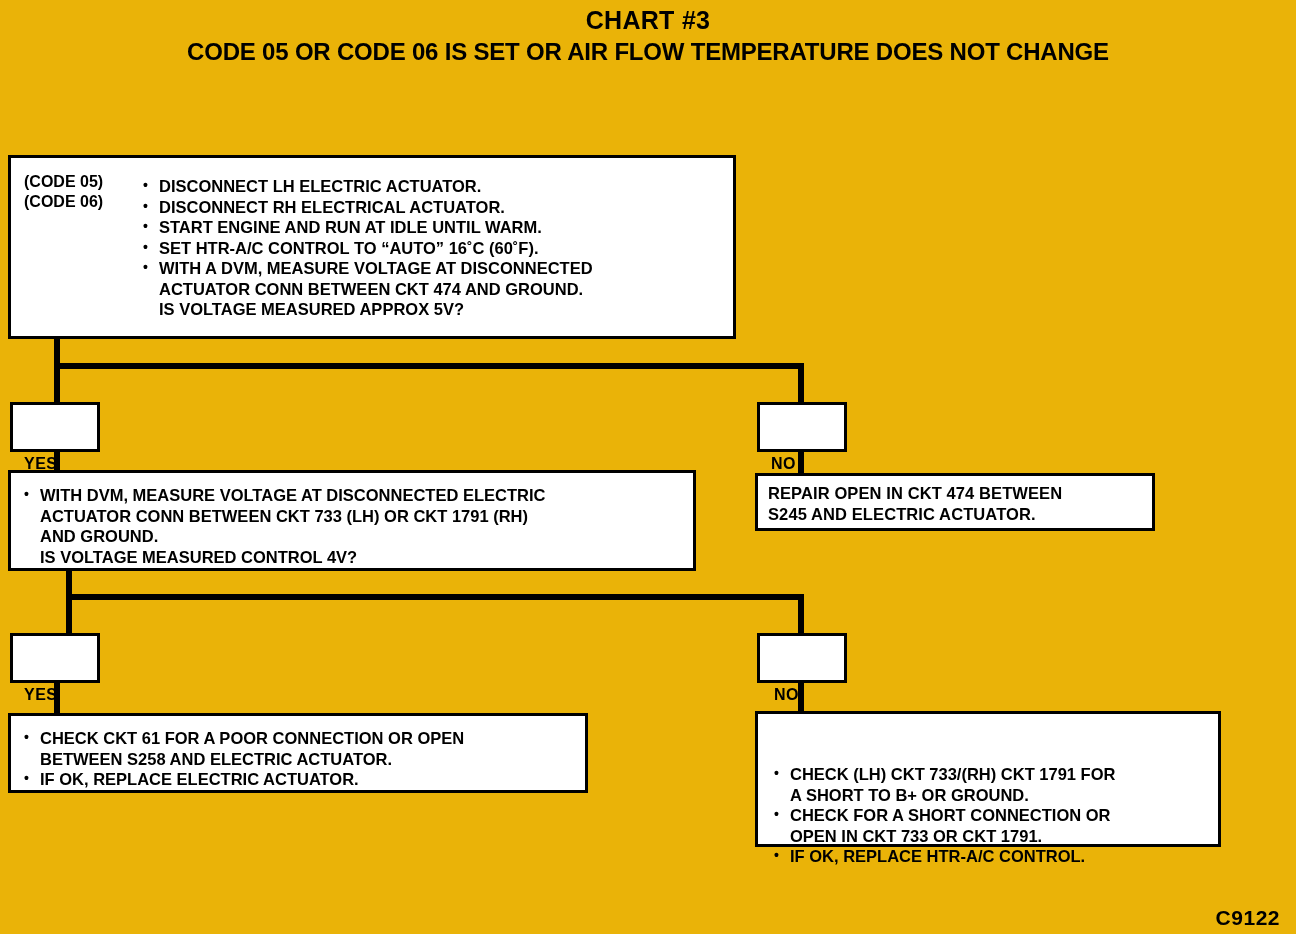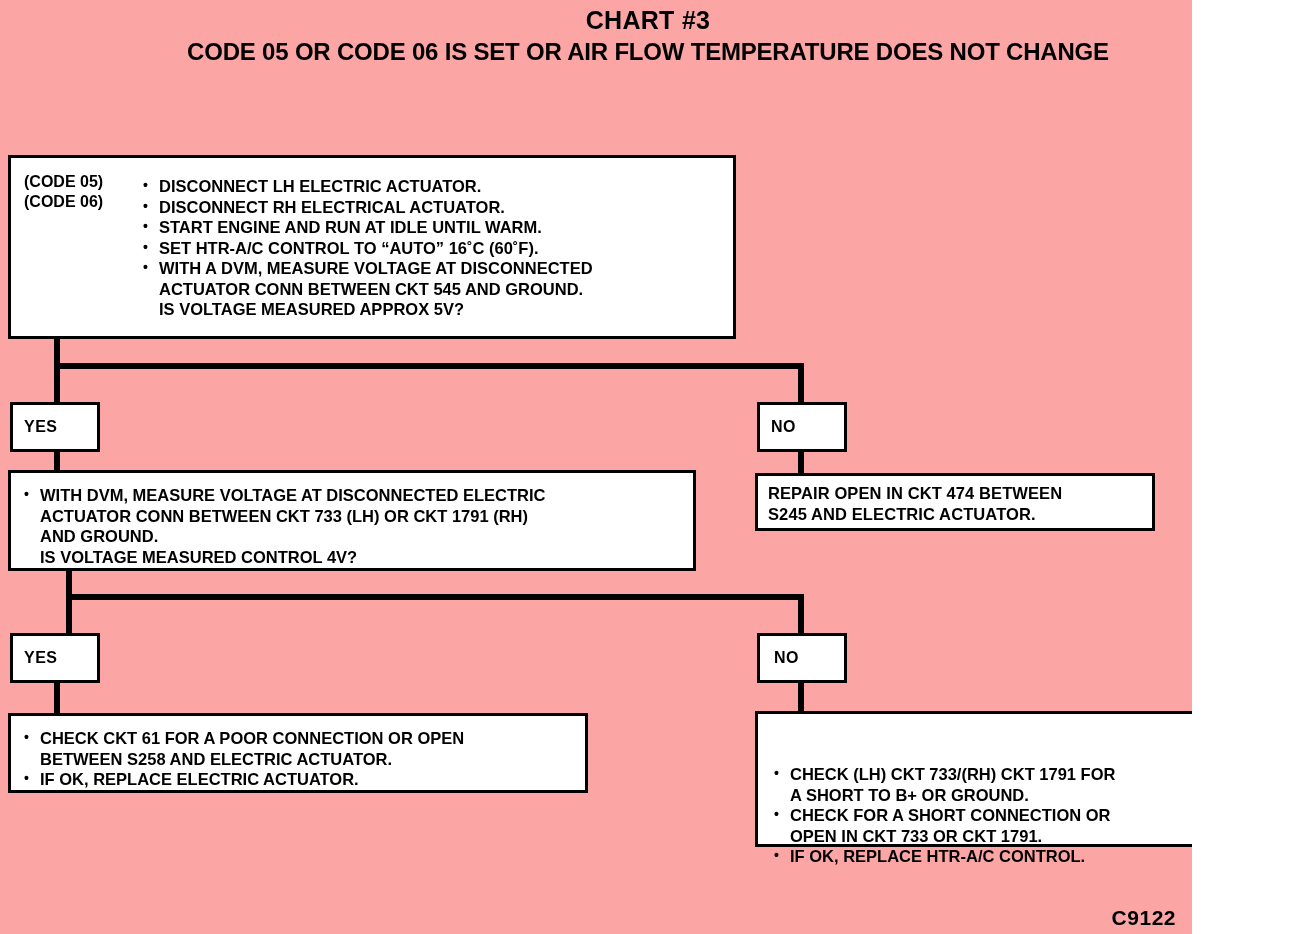--- a/index.html
+++ b/index.html
@@ -7,23 +7,23 @@
     margin: 0;
     padding: 0;
     background: #ffffff;
   }
   body {
     font-family: "Liberation Sans", sans-serif;
     color: #000000;
   }
   #page {
     position: relative;
-    width: 1192px;
+    width: 1296px;
     height: 934px;
-    background: #fca5a5;
+    background: #eab308;
     overflow: hidden;
   }
 
   
   .title-main {
     position: absolute;
     left: 0;
     top: 6px;
     width: 1296px;
     text-align: center;
@@ -59,20 +59,21 @@
 
   
   .box-answer {
     border-width: 3px;
   }
   .answer-label {
     position: absolute;
     font-size: 16px;
     font-weight: bold;
     letter-spacing: 0.5px;
+    margin-top: 37px;
   }
 
   
   .blist {
     position: absolute;
     list-style: none;
     margin: 4px;
     padding: 0;
   }
   .blist li {
@@ -134,21 +135,21 @@
 
   <div class="codecol" style="left:24px; top:172px;"><span>(CODE 05)</span></div>
   <div class="codecol" style="left:24px; top:192px;"><span>(CODE 06)</span></div>
 
   <ul class="blist" style="left:139px; top:172px;">
     <li>DISCONNECT LH ELECTRIC ACTUATOR.</li>
     <li>DISCONNECT RH ELECTRICAL ACTUATOR.</li>
     <li>START ENGINE AND RUN AT IDLE UNTIL WARM.</li>
     <li>SET HTR-A/C CONTROL TO “AUTO” 16˚C (60˚F).</li>
     <li>WITH A DVM, MEASURE VOLTAGE AT DISCONNECTED</li>
-    <li class="nobullet">ACTUATOR CONN BETWEEN CKT 545 AND GROUND.</li>
+    <li class="nobullet">ACTUATOR CONN BETWEEN CKT 474 AND GROUND.</li>
     <li class="nobullet">IS VOLTAGE MEASURED APPROX 5V?</li>
   </ul>
 
   <div class="ln" style="left:54px; top:339px; width:6px; height:30px;"></div>
 
   <div class="ln" style="left:54px; top:363px; width:750px; height:6px;"></div>
 
   <div class="ln" style="left:54px; top:363px; width:6px; height:42px;"></div>
 
   <div class="ln" style="left:798px; top:363px; width:6px; height:42px;"></div>

